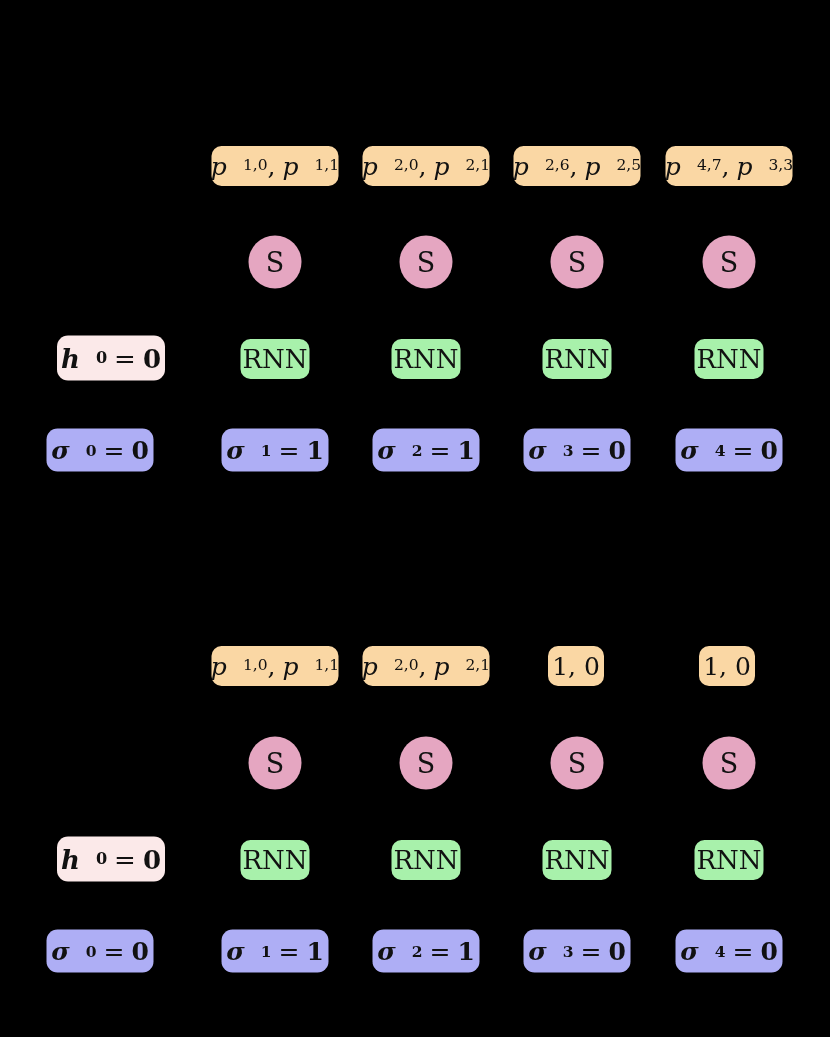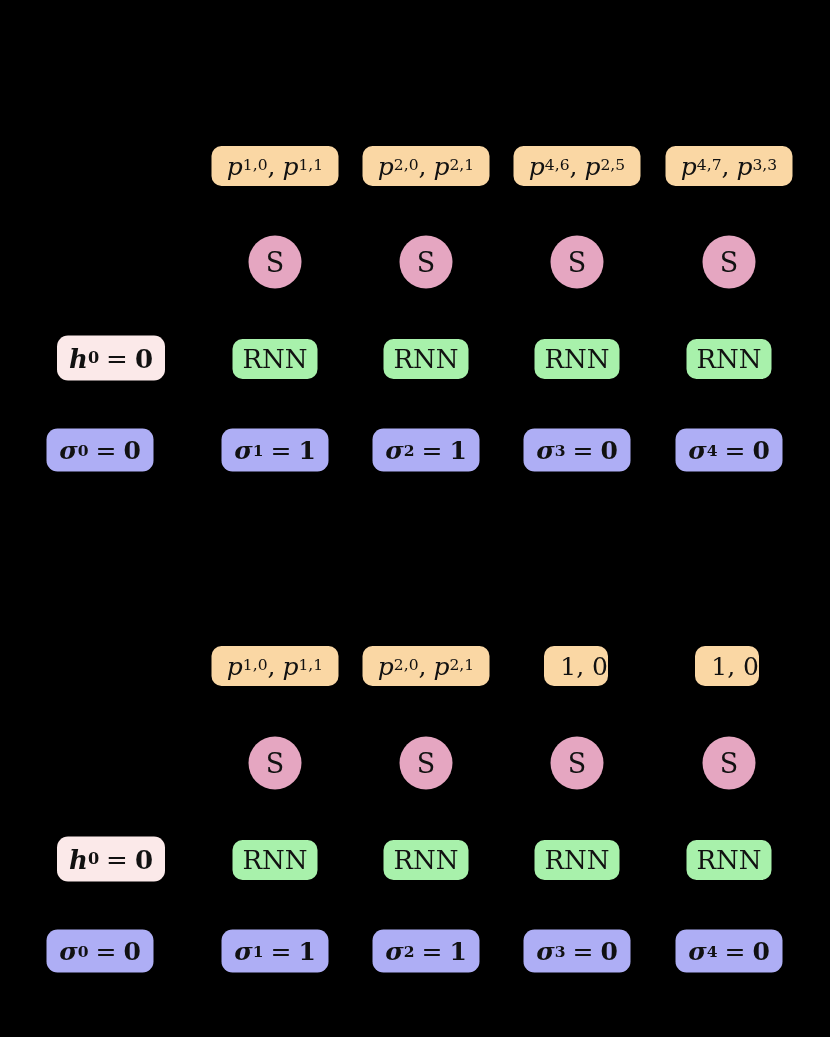--- a/index.html
+++ b/index.html
@@ -6,29 +6,29 @@
   .canvas{
     position:relative;width:830px;height:1037px;background:var(--background,#000);
     font-family:"DejaVu Serif",serif;color:var(--text-color,#111);overflow:hidden;
   }
   .box{
     position:absolute;transform:translate(-50%,-50%);
     display:flex;align-items:center;justify-content:center;white-space:nowrap;
     line-height:1;
   }
   .prob{width:127px;height:40px;border-radius:10px;background:var(--prob-box,#FAD7A4);font-size:25px;}
-  .prob.small{width:64px;justify-content:flex-end;}
+  .prob.small{width:56px;}
   .snode{width:53px;height:53px;border-radius:50%;background:var(--sample-node,#E5A6C1);font-size:27px;}
   .hbox{width:108px;height:45px;border-radius:11px;background:var(--hidden-box,#FBE9E9);font-size:26px;}
-  .rnn{width:85px;height:40px;border-radius:10px;background:var(--rnn-box,#A8F1AB);font-size:26px;}
+  .rnn{width:69px;height:40px;border-radius:10px;background:var(--rnn-box,#A8F1AB);font-size:26px;}
   .sig{width:107px;height:43px;border-radius:11px;background:var(--sigma-box,#AEAEF5);font-size:25px;}
   .it{font-style:italic;}
   .bit{font-style:italic;font-weight:bold;}
   .b{font-weight:bold;font-style:normal;}
-  sub{font-size:0.62em;vertical-align:-0.3em;font-style:normal;line-height:1;}
+  sub{font-size:0.62em;vertical-align:-0.3em;font-style:normal;line-height:1;padding-left:16px;}
   .sig sub,.hbox sub{font-weight:bold;}
   .eq{margin:0 7px;font-style:normal;font-weight:normal;}
   .sep{font-style:normal;margin-right:7px;}
   section{display:contents;}
 </style>
 </head>
 <body>
 
 <div class="canvas" style="--background: #000000; --text-color: #111111; --prob-box: #FAD7A4; --sample-node: #E5A6C1; --hidden-box: #FBE9E9; --rnn-box: #A8F1AB; --sigma-box: #AEAEF5;">
 
@@ -45,21 +45,21 @@
     </div>
     <div class="box prob" style="left:426px;top:166px">
       <span class="it">p</span>
         <sub>2,0</sub>
         <span class="sep">,</span>
         <span class="it">p</span>
         <sub>2,1</sub>
     </div>
     <div class="box prob" style="left:577px;top:166px">
       <span class="it">p</span>
-        <sub>4,6</sub>
+        <sub>2,6</sub>
         <span class="sep">,</span>
         <span class="it">p</span>
         <sub>2,5</sub>
     </div>
     <div class="box prob" style="left:729px;top:166px">
       <span class="it">p</span>
         <sub>4,7</sub>
         <span class="sep">,</span>
         <span class="it">p</span>
         <sub>3,3</sub>

